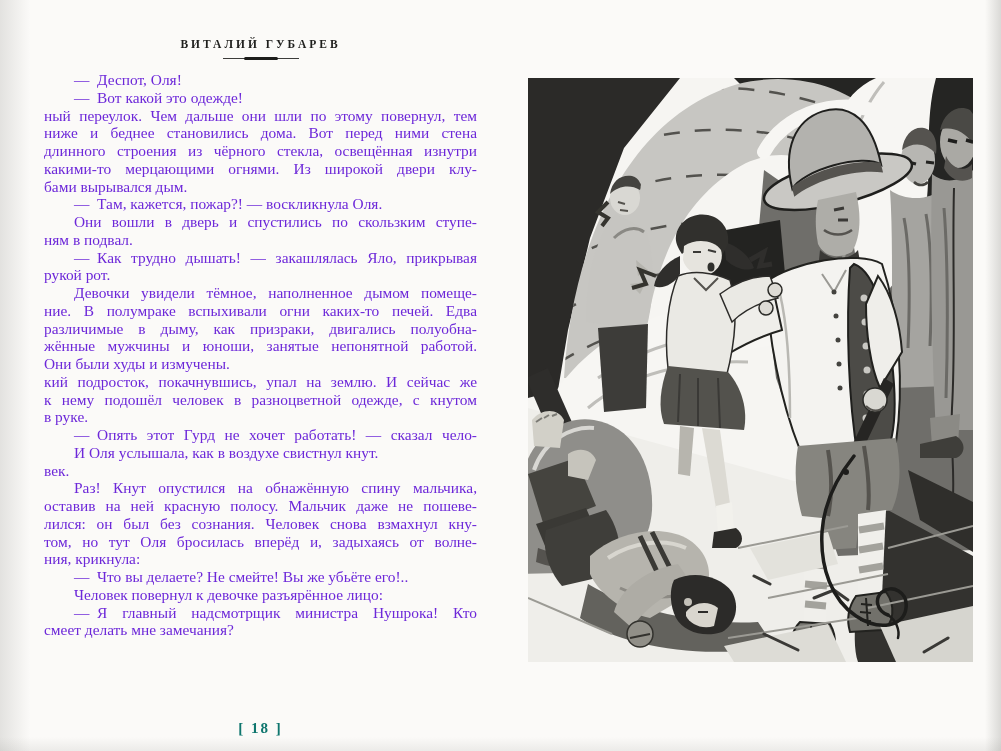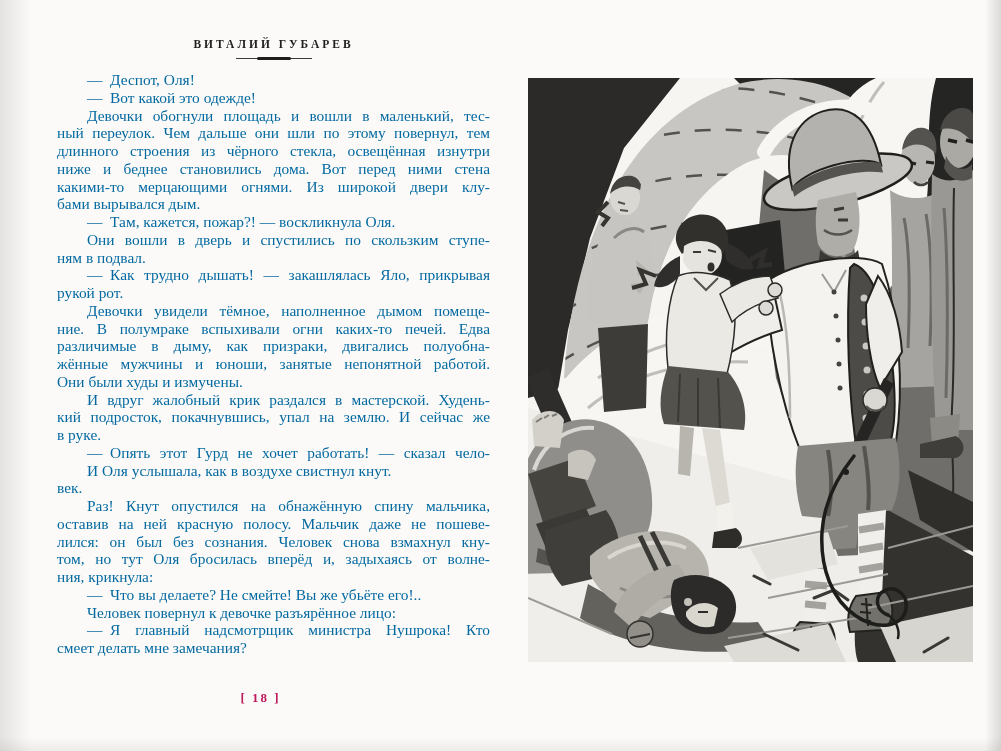--- a/index.html
+++ b/index.html
@@ -2,36 +2,36 @@
 <html><head>
 <meta charset="utf-8">
 <style>
   html,body { margin:0; padding:0; }
   body {
     width:1001px; height:751px; position:relative;
     background:#fbfaf8; overflow:hidden;
     font-family:"Liberation Serif", serif;
     -webkit-font-smoothing:antialiased;
   }
-  .left-page { position:absolute; left:44px; top:38px; width:433px;margin-left:13px; }
+  .left-page { position:absolute; left:44px; top:38px; width:433px; }
   .running-head {
     text-align:center; font-size:11.5px; font-weight:bold;
     letter-spacing:3px; color:#1e1e1c; white-space:nowrap;
   }
   .divider { position:relative; width:76px; height:3px; margin:7px auto 0 auto; }
   .divider .thin  { position:absolute; top:1px; left:0; right:0; height:1px; background:#3c3c3a; }
   .divider .thick { position:absolute; top:0; left:21px; width:34px; height:3px; background:#1d1d1b; border-radius:2px; }
-  .body-text { margin-top:11px; font-size:15.4px; line-height:17.75px; color:#0369a1; }
+  .body-text { margin-top:11px; font-size:15.4px; line-height:17.75px; color:#6d28d9; }
   .line { min-height:17.75px; }
   .line.ind  { text-indent:30px; }
   .line.just { text-align:justify; text-align-last:justify; }
   .page-number {
-    position:absolute; left:44px; top:690px; width:433px;
-    text-align:center; font-weight:bold; font-size:13px;
-    letter-spacing:2px; color:#be185d;
+    position:absolute; left:44px; top:720px; width:433px;
+    text-align:center; font-weight:bold; font-size:15px;
+    letter-spacing:2px; color:#0f766e;
   }
   .illustration { position:absolute; left:528px; top:78px; width:445px; height:584px; }
   .illustration svg { display:block; width:445px; height:584px; }
   .edge { position:absolute; pointer-events:none; }
   .edge.left   { left:0; top:0; bottom:0; width:30px;
                  background:linear-gradient(to right, rgba(100,100,95,.16), rgba(100,100,95,0)); }
   .edge.right  { right:0; top:0; bottom:0; width:16px;
                  background:linear-gradient(to left, rgba(100,100,95,.22), rgba(100,100,95,0)); }
   .edge.bottom { left:0; right:0; bottom:0; height:14px;
                  background:linear-gradient(to top, rgba(100,100,95,.10), rgba(100,100,95,0)); }
@@ -41,38 +41,37 @@
 
 <div class="left-page">
   <div class="running-head">ВИТАЛИЙ ГУБАРЕВ</div>
   <div class="divider">
     <div class="thin"></div>
     <div class="thick"></div>
   </div>
   <div class="body-text">
       <div class="line ind">— Деспот, Оля!</div>
       <div class="line ind">— Вот какой это одежде!</div>
-      <div class="line ind just">Девочки обогнули площадь и вошли в маленький, тес-</div>
       <div class="line just">ный переулок. Чем дальше они шли по этому повернул, тем</div>
+      <div class="line just">ниже и беднее становились дома. Вот перед ними стена</div>
       <div class="line just">длинного строения из чёрного стекла, освещённая изнутри</div>
-      <div class="line just">ниже и беднее становились дома. Вот перед ними стена</div>
       <div class="line just">какими-то мерцающими огнями. Из широкой двери клу-</div>
       <div class="line">бами вырывался дым.</div>
       <div class="line ind">— Там, кажется, пожар?! — воскликнула Оля.</div>
       <div class="line ind just">Они вошли в дверь и спустились по скользким ступе-</div>
       <div class="line">ням в подвал.</div>
       <div class="line ind just">— Как трудно дышать! — закашлялась Яло, прикрывая</div>
       <div class="line">рукой рот.</div>
       <div class="line ind just">Девочки увидели тёмное, наполненное дымом помеще-</div>
       <div class="line just">ние. В полумраке вспыхивали огни каких-то печей. Едва</div>
       <div class="line just">различимые в дыму, как призраки, двигались полуобна-</div>
       <div class="line just">жённые мужчины и юноши, занятые непонятной работой.</div>
       <div class="line">Они были худы и измучены.</div>
-      <div class="line ind just">И вдруг жалобный крик раздался в мастерской. Худень-</div>
       <div class="line just">кий подросток, покачнувшись, упал на землю. И сейчас же</div>
+      <div class="line just">к нему подошёл человек в разноцветной одежде, с кнутом</div>
       <div class="line">в руке.</div>
       <div class="line ind just">— Опять этот Гурд не хочет работать! — сказал чело-</div>
       <div class="line ind">И Оля услышала, как в воздухе свистнул кнут.</div>
       <div class="line">век.</div>
       <div class="line ind just">Раз! Кнут опустился на обнажённую спину мальчика,</div>
       <div class="line just">оставив на ней красную полосу. Мальчик даже не пошеве-</div>
       <div class="line just">лился: он был без сознания. Человек снова взмахнул кну-</div>
       <div class="line just">том, но тут Оля бросилась вперёд и, задыхаясь от волне-</div>
       <div class="line">ния, крикнула:</div>
       <div class="line ind">— Что вы делаете? Не смейте! Вы же убьёте его!..</div>

